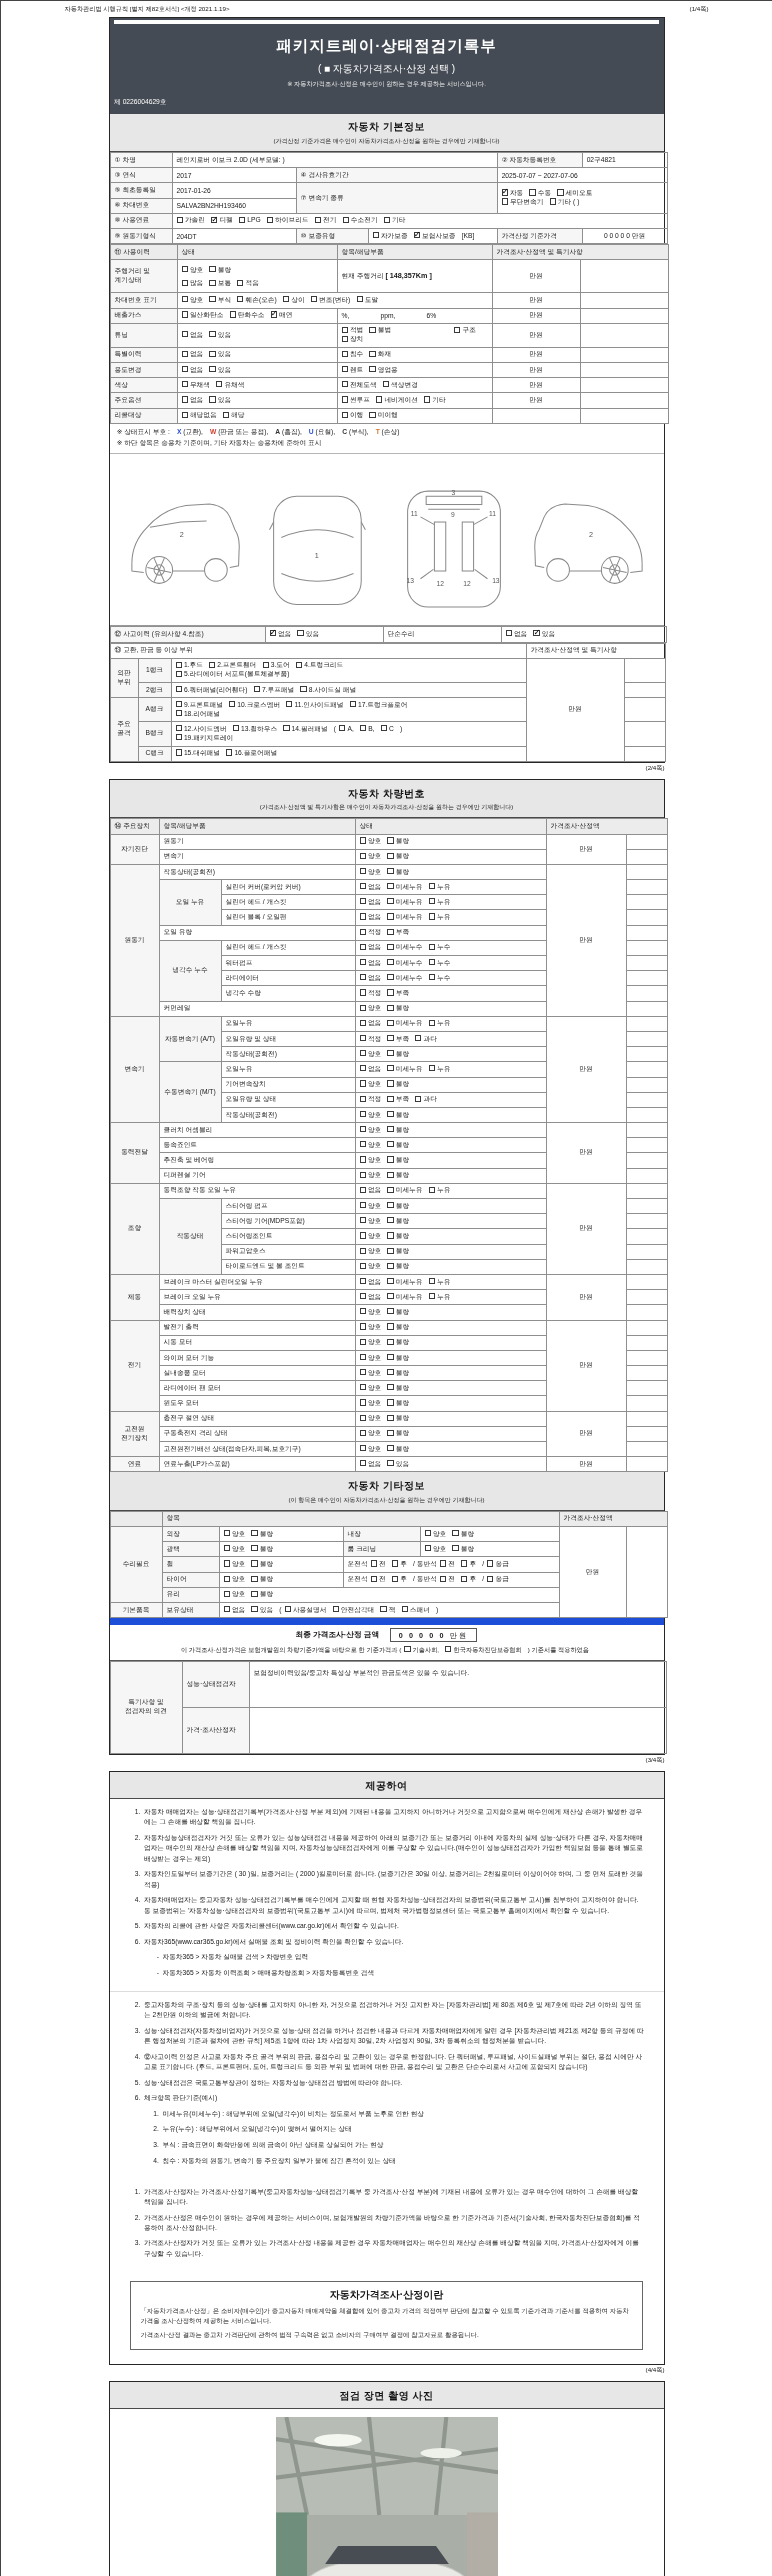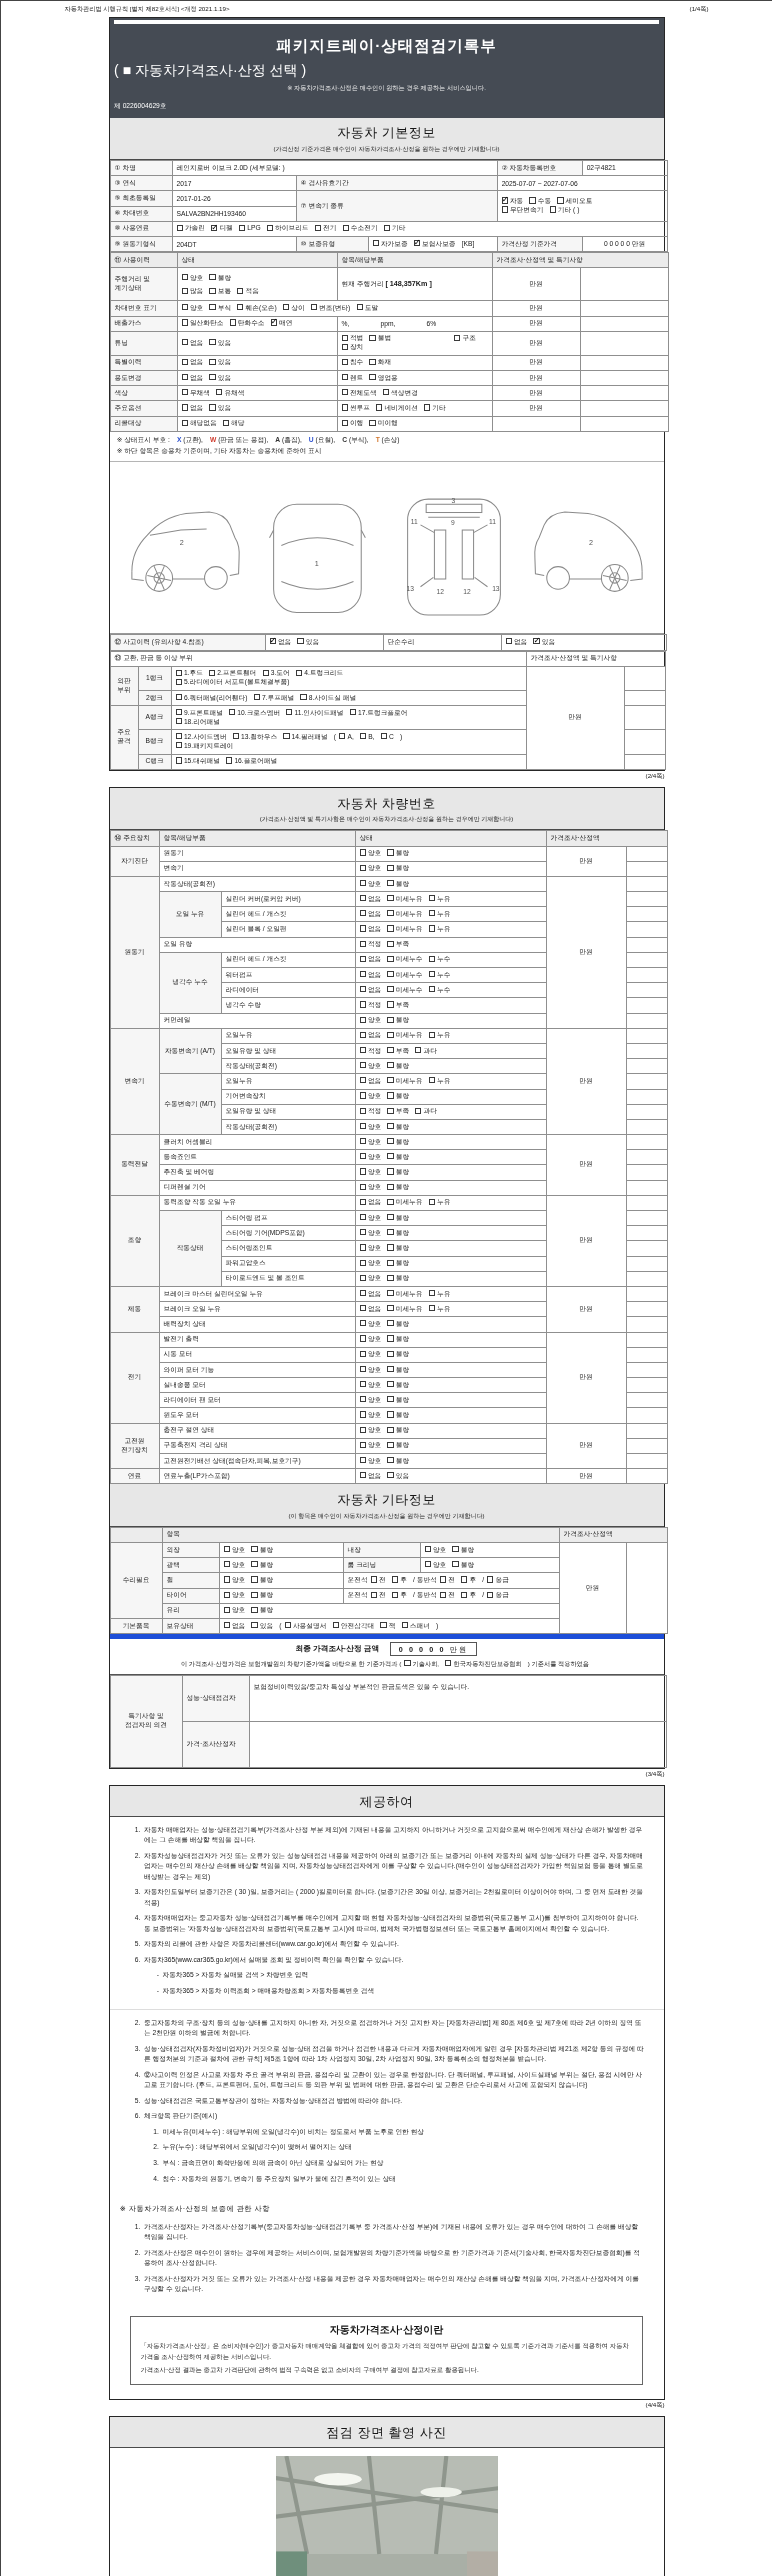--- a/index.html
+++ b/index.html
@@ -6,44 +6,44 @@
 html,body{margin:0;padding:0;background:#fff}
 body{font-family:"Liberation Sans","DejaVu Sans",sans-serif;color:#161616}
 .sheet{width:773px;min-height:2576px;border:0.5px solid #444;padding-top:2.6px;background:#fff}
 .meta{width:644px;margin:0 auto;display:flex;justify-content:space-between;font-size:6.2px;padding:1px 0 3.1px}
 .pagemark{width:644px;margin:1px auto 6.2px;text-align:right;font-size:6.2px}
 .doc{width:556px;margin:0 auto}
 .box{border:1px solid #262626;background:#fff;margin:0 auto}
 .dhead{background:#454b54;color:#fff;padding:2.6px 4.6px 6.2px}
 .stripe{height:3.6px;background:#fff;margin-bottom:12.4px}
 .dtitle{text-align:center;font-size:15.5px;font-weight:bold;letter-spacing:1px}
-.dsub{font-size:14px;margin-top:5.2px}
+.dsub{text-align:center;font-size:10px;margin-top:5.2px}
 .dnote{text-align:center;font-size:6.2px;margin-top:3.6px;color:#eee}
 .docno{font-size:6.7px;margin-top:9.3px}
 .sechead{background:#e7e7e7;border-bottom:0.5px solid #4a4a4a;text-align:center;padding:6.7px 0 5.2px}
-.sectitle{font-size:13px;font-weight:normal;letter-spacing:0.5px}
+.sectitle{font-size:10px;font-weight:bold;letter-spacing:0.5px}
 .secsub{font-size:6px;margin-top:2.6px}
 table{border-collapse:collapse;width:100%;table-layout:fixed}
 td{border:0.5px solid #8f8f8f;font-size:6.7px;padding:2.6px 4.1px;vertical-align:middle;word-break:keep-all}
 .lab{background:#f6f6f6}
 .th-row td{background:#ececec}
 .cb{display:inline-block;width:6.2px;height:6.2px;border:1px solid #3a3a3a;background:#fff;vertical-align:-0.5px;margin-right:2.1px;position:relative}
 .cb.ck:after{content:"✓";position:absolute;left:-1px;top:-4.1px;font-size:8.2px;font-weight:bold;color:#000}
 .opt{margin-right:6.2px;white-space:nowrap;display:inline-block}
 .ptx{margin-right:3.1px;display:inline-block}
 .price{text-align:center}
 .tail{background:#fff}
 .ctr{text-align:center}
 .ln{line-height:2}
 .legend{font-size:6.7px;padding:4.6px 7.2px 1px;border-bottom:0}
 .legend2{font-size:6.7px;padding:1px 7.2px 4.6px;border-bottom:0.5px solid #b5b5b5}
 .lcode{font-weight:bold;margin-left:5.2px}
 .diagram{border-bottom:0.5px solid #999;text-align:center;padding:6.2px 0 8.2px}
 .glab,.slab{background:#f6f6f6;text-align:center}
-.finalrow{border-top:5px solid #1d4ed8;text-align:center;padding:5.2px 0 3.1px;font-size:7.7px}
+.finalrow{border-top:7px solid #1d4ed8;text-align:center;padding:5.2px 0 3.1px;font-size:7.7px}
 .flabel{font-weight:bold;margin-right:8.2px}
 .fval{border:0.5px solid #555;padding:1.5px 8.2px;letter-spacing:2.1px;font-size:7.2px}
 .fnote{text-align:center;font-size:6.2px;padding:2.1px 0 5.2px;border-bottom:0.5px solid #555}
 .nitem{display:flex;font-size:6.7px;line-height:1.55;margin:5.2px 0}
 .nn{flex:none;width:13.4px;text-align:right;margin-right:3.6px}
 .ind1{margin-left:18.5px}
 .nbody{padding:3.1px 17.5px 7.2px}
 .nsub{border-bottom:0.5px solid #bbb;padding:6.2px 10.3px;font-size:7.2px;letter-spacing:0.5px}
 .nsub2{padding:7.2px 10.3px 0;font-size:7.2px;letter-spacing:0.5px;font-weight:normal}
 .pricebox{border:0.5px solid #666;margin:9.3px 20.6px 13.4px;padding:6.2px 9.3px}
@@ -764,21 +764,20 @@
           </div>
           <div class="nitem ind1">
             <span class="nn">3.</span>
             <span class="nt">부식 : 금속표면이 화학반응에 의해 금속이 아닌 상태로 상실되어 가는 현상</span>
           </div>
           <div class="nitem ind1">
             <span class="nn">4.</span>
             <span class="nt">침수 : 자동차의 원동기, 변속기 등 주요장치 일부가 물에 잠긴 흔적이 있는 상태</span>
           </div>
         </div>
-    <div class="nsub2">※ 자동차가격조사·산정의 보증에 관한 사항</div>
     <div class="nbody">
           <div class="nitem">
             <span class="nn">1.</span>
             <span class="nt">가격조사·산정자는 가격조사·산정기록부(중고자동차성능·상태점검기록부 중 가격조사·산정 부분)에 기재된 내용에 오류가 있는 경우 매수인에 대하여 그 손해를 배상할 책임을 집니다.</span>
           </div>
           <div class="nitem">
             <span class="nn">2.</span>
             <span class="nt">가격조사·산정은 매수인이 원하는 경우에 제공하는 서비스이며, 보험개발원의 차량기준가액을 바탕으로 한 기준가격과 기준서(기술사회, 한국자동차진단보증협회)를 적용하여 조사·산정합니다.</span>
           </div>
           <div class="nitem">

